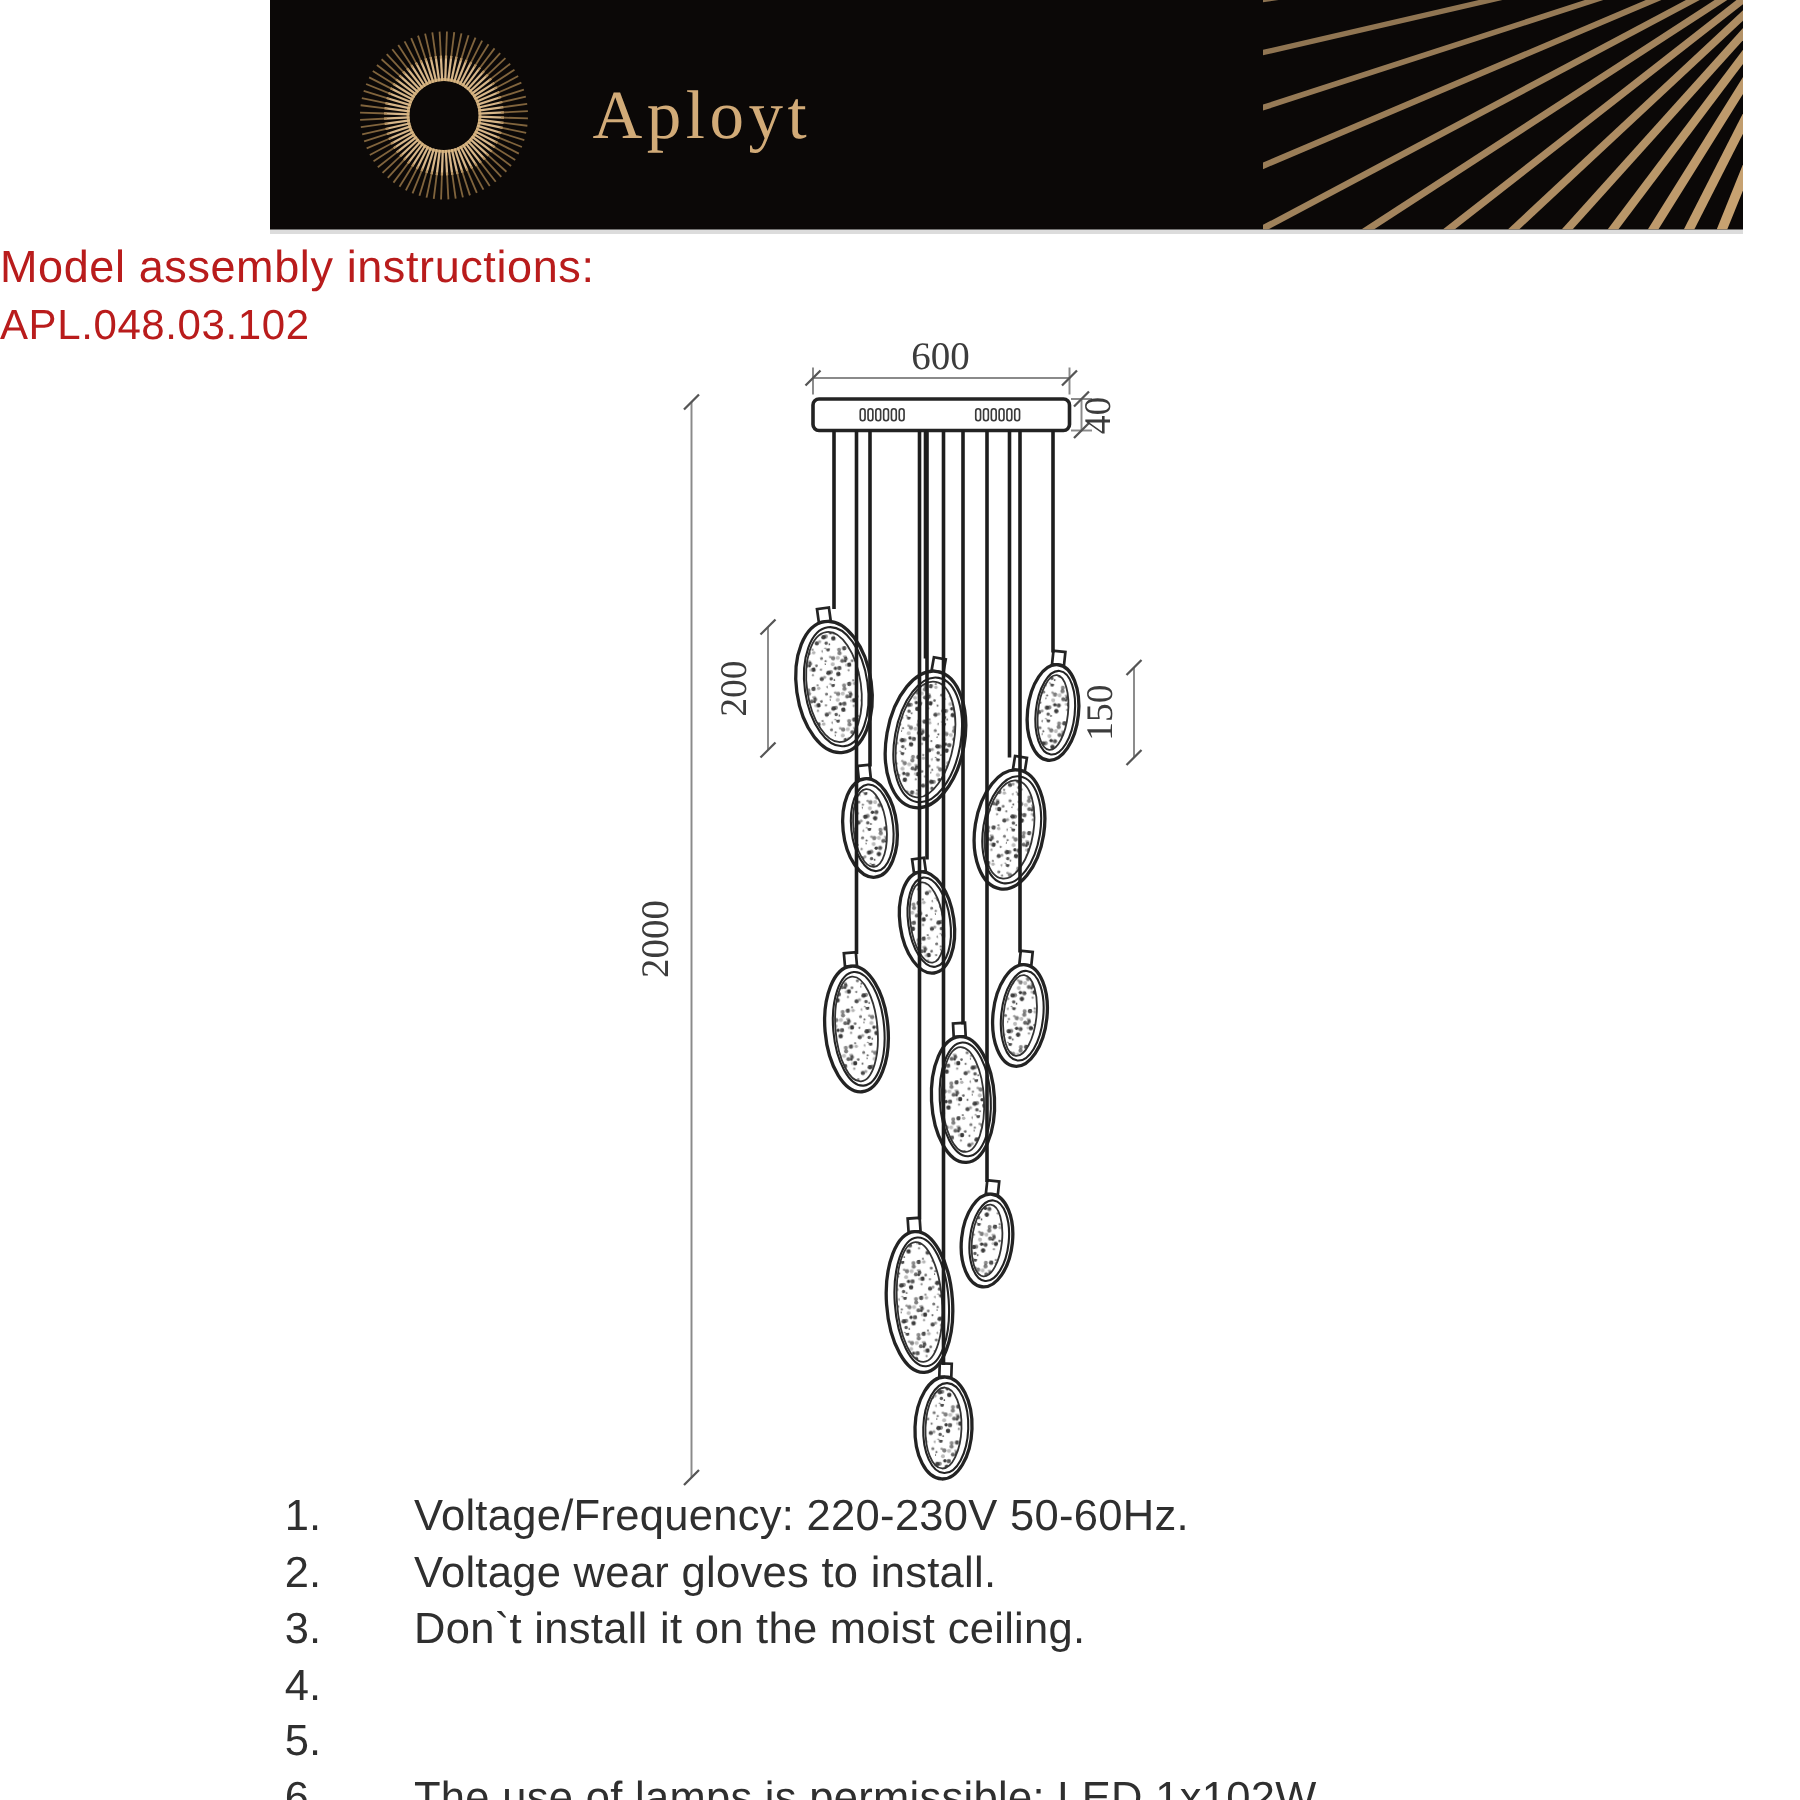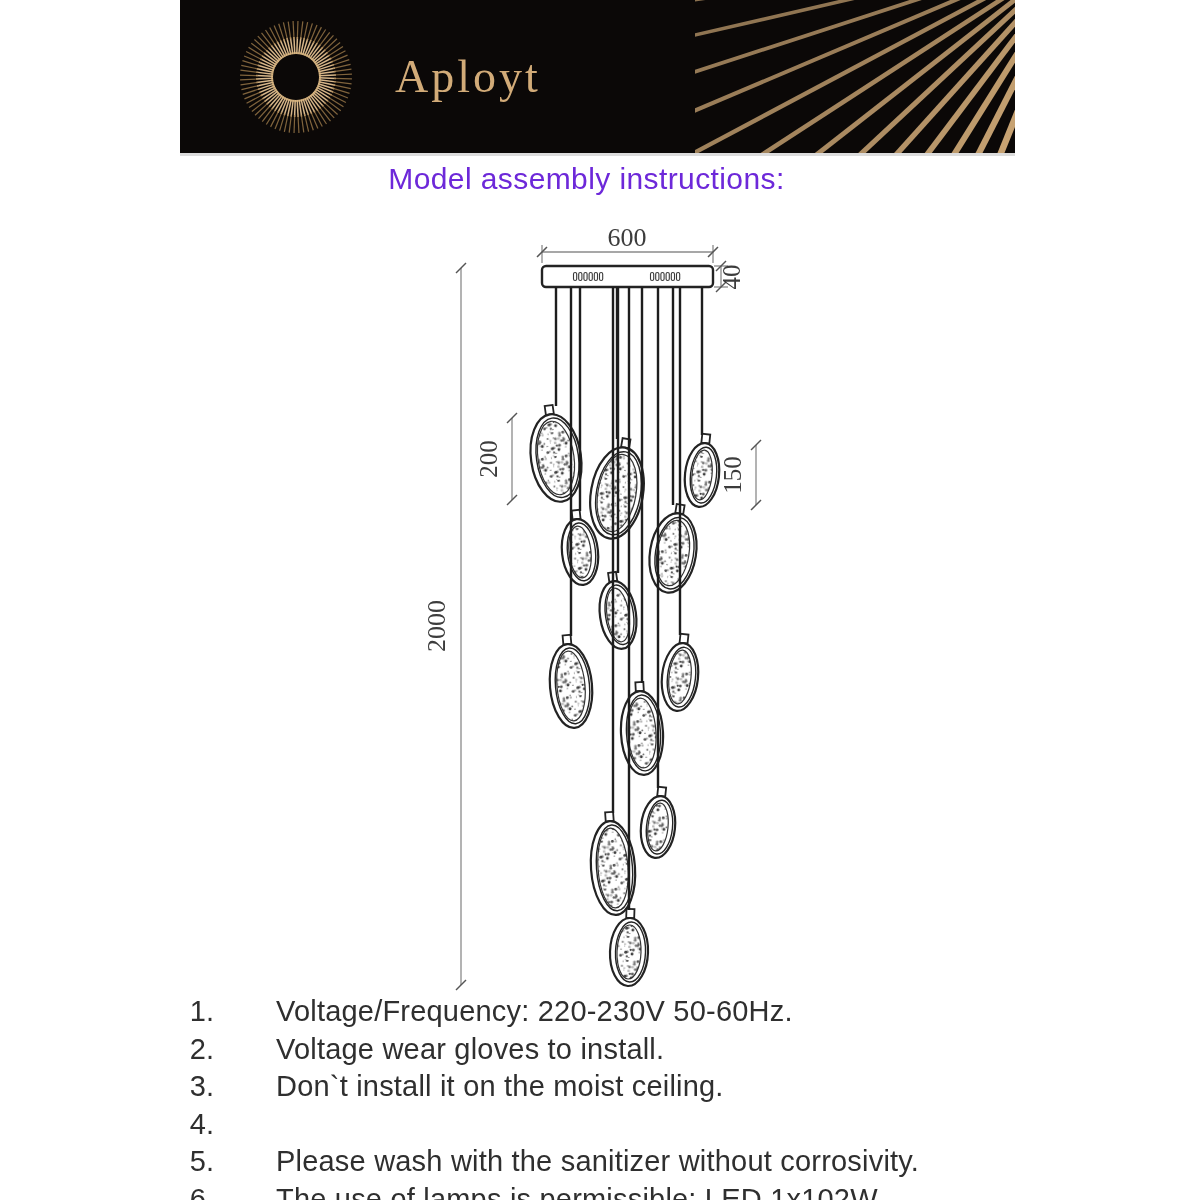--- a/index.html
+++ b/index.html
@@ -2,32 +2,32 @@
 <html><head>
 <meta charset="utf-8">
 <style>
   html,body{margin:0;padding:0;}
   body{
     width:1200px;height:1200px;position:relative;background:#ffffff;
     font-family:"Liberation Sans","DejaVu Sans",sans-serif;overflow:hidden;
   }
   
   .header{
-    position:absolute;left:180px;top:0;width:835px;height:153px;
+    position:absolute;left:180px;top:0;width:982px;height:153px;
     background:#0b0807;overflow:hidden;border-bottom:3px solid #dcdcdc;text-decoration:underline;
   }
   .sunburst{position:absolute;left:40px;top:0;width:155px;height:153px;}
   .brand{
     position:absolute;left:215px;top:50px;
     font-family:"Liberation Serif","DejaVu Serif",serif;
     font-size:46px;letter-spacing:3px;color:#d2ab78;font-weight:400;
   }
   .corner-rays{position:absolute;right:0;top:0;width:320px;height:153px;}
   
-  .title-block{position:absolute;left:0;top:162px;width:1173px;text-align:center;color:#6d28d9;}
+  .title-block{position:absolute;left:0;top:162px;width:1173px;color:#b91c1c;}
   .title{font-size:30px;letter-spacing:.4px;}
   .model{font-size:28px;margin-top:5px;letter-spacing:.4px;}
   
   #diagram{position:absolute;left:0;top:0;width:1200px;height:1200px;pointer-events:none;}
   
   .instructions{position:absolute;left:0;top:995px;width:1200px;color:#2f2f2f;}
   .inst-row{display:grid;grid-template-columns:214px 14px auto;height:37.6px;align-items:baseline;}
   .inst-num{grid-column:1;text-align:right;font-size:29px;}
   .inst-text{grid-column:3;font-size:29px;letter-spacing:.2px;margin-left:48px;}
 </style>
@@ -196,20 +196,21 @@
       <line x1="390" y1="-55" x2="-104.45065200099901" y2="207.904075160099" stroke="#d2ab78" stroke-width="4.34" opacity="0.75"></line>
       <line x1="390" y1="-55" x2="-125.48271793336653" y2="163.80943195399354" stroke="#d2ab78" stroke-width="4.07" opacity="0.72"></line>
       <line x1="390" y1="-55" x2="-142.59164912528593" y2="118.04951684997062" stroke="#d2ab78" stroke-width="3.80" opacity="0.70"></line>
       <line x1="390" y1="-55" x2="-155.64723627973171" y2="70.97259043256427" stroke="#d2ab78" stroke-width="3.53" opacity="0.67"></line>
       <line x1="390" y1="-55" x2="-164.55011849527932" y2="22.93693653763681" stroke="#d2ab78" stroke-width="3.26" opacity="0.65"></line>
     </svg>
 </div>
 
 <div class="title-block">
   <div class="title">Model assembly instructions:</div>
+  <div class="model">APL.048.03.102</div>
 </div>
 
 <svg id="diagram" viewBox="0 0 1200 1200">
     <defs>
       <pattern id="speck" width="24" height="24" patternUnits="userSpaceOnUse">
         <circle cx="14.3" cy="7.2" r="1.10" fill="#999999" opacity="0.99"></circle>
         <circle cx="16.1" cy="12.7" r="1.46" fill="#2e2e2e" opacity="0.95"></circle>
         <circle cx="1.8" cy="23.9" r="0.73" fill="#2e2e2e" opacity="0.56"></circle>
         <circle cx="23.8" cy="1.4" r="0.92" fill="#2e2e2e" opacity="0.47"></circle>
         <circle cx="1.7" cy="16.2" r="1.52" fill="#2e2e2e" opacity="0.90"></circle>
@@ -380,19 +381,18 @@
   </div>
   <div class="inst-row">
     <span class="inst-num">3.</span>
     <span class="inst-text">Don`t install it on the moist ceiling.</span>
   </div>
   <div class="inst-row">
     <span class="inst-num">4.</span>
   </div>
   <div class="inst-row">
     <span class="inst-num">5.</span>
-    <span class="inst-text">Please wash with the sanitizer without corrosivity.</span>
   </div>
   <div class="inst-row">
     <span class="inst-num">6.</span>
     <span class="inst-text">The use of lamps is permissible: LED 1x102W.</span>
   </div>
 </div>
 
 </body></html>

